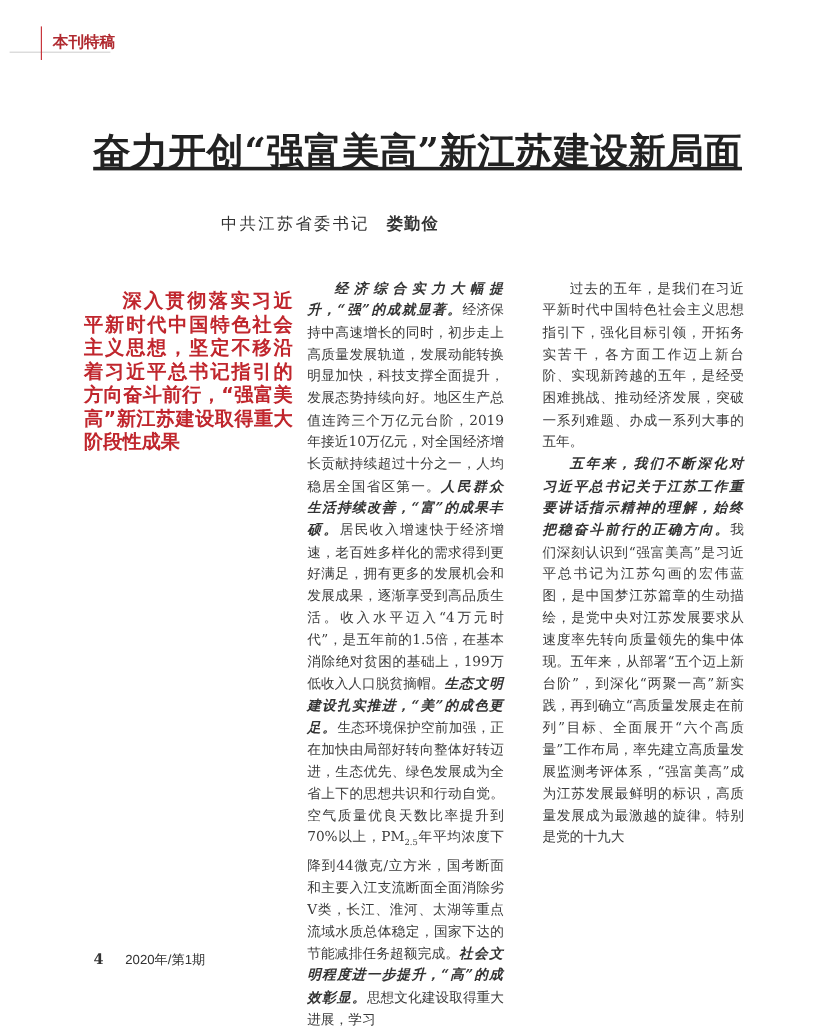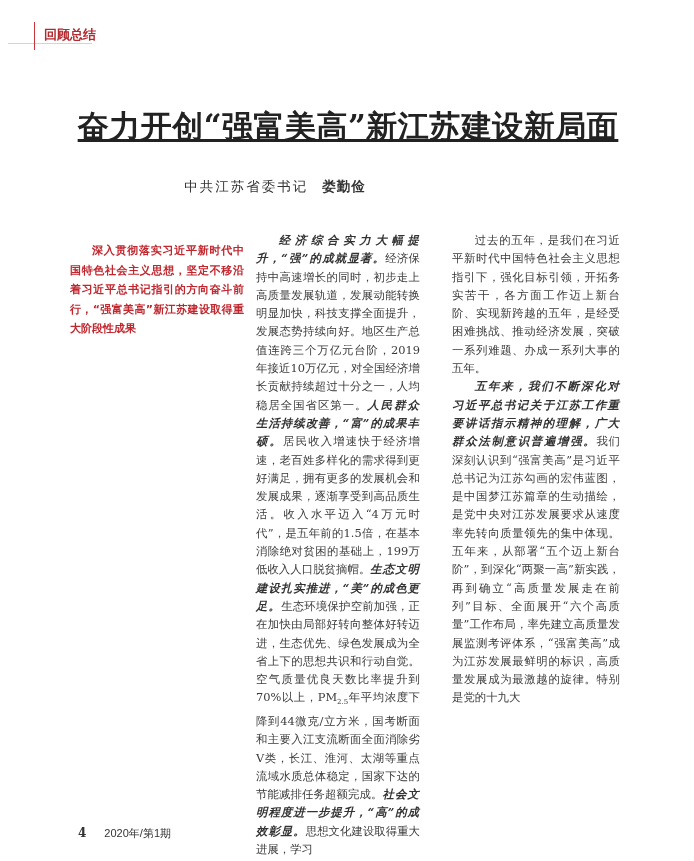--- a/index.html
+++ b/index.html
@@ -12,48 +12,48 @@
   .title { position:absolute; left:76px; top:106px; width:544px; text-align:center; font-size:31px;
            font-weight:bold; color:#222; letter-spacing:0.5px; font-family:"DejaVu Serif",serif; }
   .byline { position:absolute; left:0; width:550px; top:178px; text-align:center; font-size:13.5px; color:#333; }
   .byline .role { letter-spacing:2px; }
   .byline .name { font-weight:bold; margin-left:14px; letter-spacing:1px; }
   .col { position:absolute; top:231px; font-size:11.4px; line-height:18.3px; color:#3a3a3a; text-align:justify; }
   .col p { margin:0; text-indent:2em; }
   .col1 { left:70px; width:174px; }
   .col2 { left:256px; width:164px; }
   .col3 { left:452px; width:168px; }
-  .sub { color:#c0262d; font-weight:bold; font-family:"DejaVu Sans",sans-serif; font-size:11px;
+  .sub { color:#c0262d; font-weight:bold; font-family:"DejaVu Sans",sans-serif; font-size:16px;
          line-height:19.5px; margin:10px 0 9px 0 !important; }
   .em { font-weight:bold; font-style:italic; letter-spacing:1px; color:#333; }
-  .footer { position:absolute; left:78px; top:792px; font-size:11px; color:#333; font-family:"Liberation Sans",sans-serif;margin-top:34px; }
+  .footer { position:absolute; left:78px; top:792px; font-size:11px; color:#333; font-family:"Liberation Sans",sans-serif; }
   .footer .pno { font-weight:bold; font-family:"DejaVu Serif",serif; font-size:12px; margin-right:18px; }
   sub { font-size:7px; }
 </style>
 </head>
 <body>
 
 <div class="hdr-line"></div>
 <div class="hdr-bar"></div>
-<div class="hdr-label">回顾总结</div>
+<div class="hdr-label">本刊特稿</div>
 
 <h1 class="title" style="margin:0;text-decoration:underline;">奋力开创“强富美高”新江苏建设新局面</h1>
 
 <div class="byline">
   <span class="role">中共江苏省委书记</span><span class="name">娄勤俭</span>
 </div>
 
 <div class="col col1">
   <p class="sub">深入贯彻落实习近平新时代中国特色社会主义思想，坚定不移沿着习近平总书记指引的方向奋斗前行，“强富美高”新江苏建设取得重大阶段性成果</p>
 </div>
 
 <div class="col col2">
   <p><span class="em">经济综合实力大幅提升，“强”的成就显著。</span><span>经济保持中高速增长的同时，初步走上高质量发展轨道，发展动能转换明显加快，科技支撑全面提升，发展态势持续向好。地区生产总值连跨三个万亿元台阶，2019年接近10万亿元，对全国经济增长贡献持续超过十分之一，人均稳居全国省区第一。</span><span class="em">人民群众生活持续改善，“富”的成果丰硕。</span><span>居民收入增速快于经济增速，老百姓多样化的需求得到更好满足，拥有更多的发展机会和发展成果，逐渐享受到高品质生活。收入水平迈入“4万元时代”，是五年前的1.5倍，在基本消除绝对贫困的基础上，199万低收入人口脱贫摘帽。</span><span class="em">生态文明建设扎实推进，“美”的成色更足。</span><span>生态环境保护空前加强，正在加快由局部好转向整体好转迈进，生态优先、绿色发展成为全省上下的思想共识和行动自觉。空气质量优良天数比率提升到70%以上，PM</span><sub>2.5</sub><span>年平均浓度下降到44微克/立方米，国考断面和主要入江支流断面全面消除劣V类，长江、淮河、太湖等重点流域水质总体稳定，国家下达的节能减排任务超额完成。</span><span class="em">社会文明程度进一步提升，“高”的成效彰显。</span><span>思想文化建设取得重大进展，学习</span></p>
 </div>
 
 <div class="col col3">
   <p>过去的五年，是我们在习近平新时代中国特色社会主义思想指引下，强化目标引领，开拓务实苦干，各方面工作迈上新台阶、实现新跨越的五年，是经受困难挑战、推动经济发展，突破一系列难题、办成一系列大事的五年。</p>
-  <p><span class="em">五年来，我们不断深化对习近平总书记关于江苏工作重要讲话指示精神的理解，广大群众法制意识普遍增强。</span><span>我们深刻认识到“强富美高”是习近平总书记为江苏勾画的宏伟蓝图，是中国梦江苏篇章的生动描绘，是党中央对江苏发展要求从速度率先转向质量领先的集中体现。五年来，从部署“五个迈上新台阶”，到深化“两聚一高”新实践，再到确立“高质量发展走在前列”目标、全面展开“六个高质量”工作布局，率先建立高质量发展监测考评体系，“强富美高”成为江苏发展最鲜明的标识，高质量发展成为最激越的旋律。特别是党的十九大</span></p>
+  <p><span class="em">五年来，我们不断深化对习近平总书记关于江苏工作重要讲话指示精神的理解，始终把稳奋斗前行的正确方向。</span><span>我们深刻认识到“强富美高”是习近平总书记为江苏勾画的宏伟蓝图，是中国梦江苏篇章的生动描绘，是党中央对江苏发展要求从速度率先转向质量领先的集中体现。五年来，从部署“五个迈上新台阶”，到深化“两聚一高”新实践，再到确立“高质量发展走在前列”目标、全面展开“六个高质量”工作布局，率先建立高质量发展监测考评体系，“强富美高”成为江苏发展最鲜明的标识，高质量发展成为最激越的旋律。特别是党的十九大</span></p>
 </div>
 
 <div class="footer">
   <span class="pno">4</span><span>2020年/第1期</span>
 </div>
 
 </body></html>

